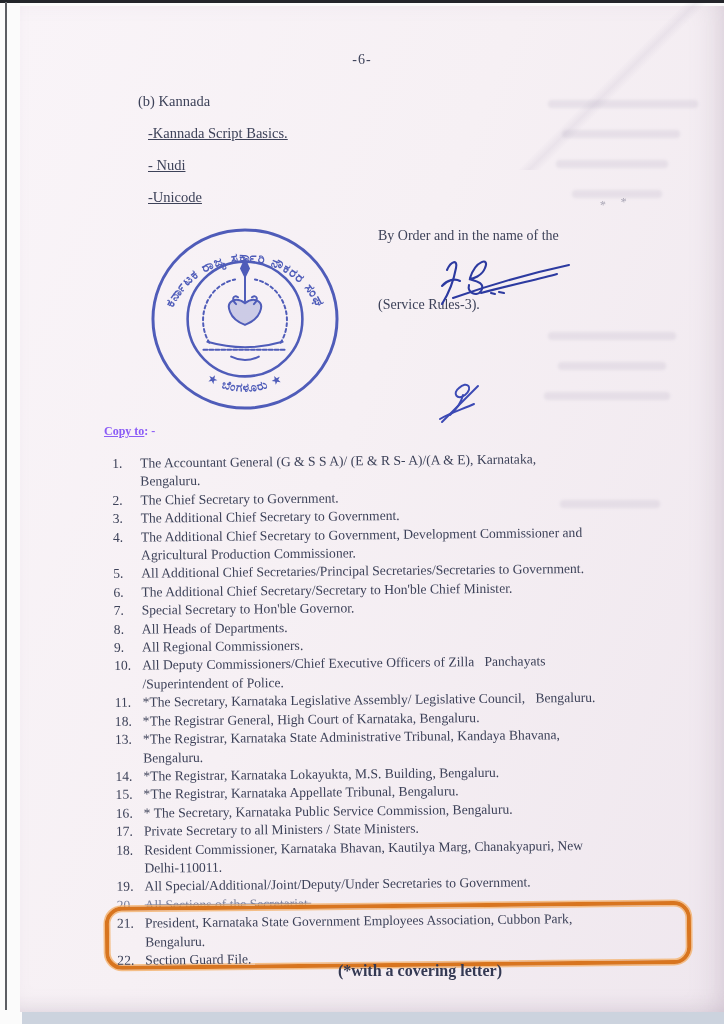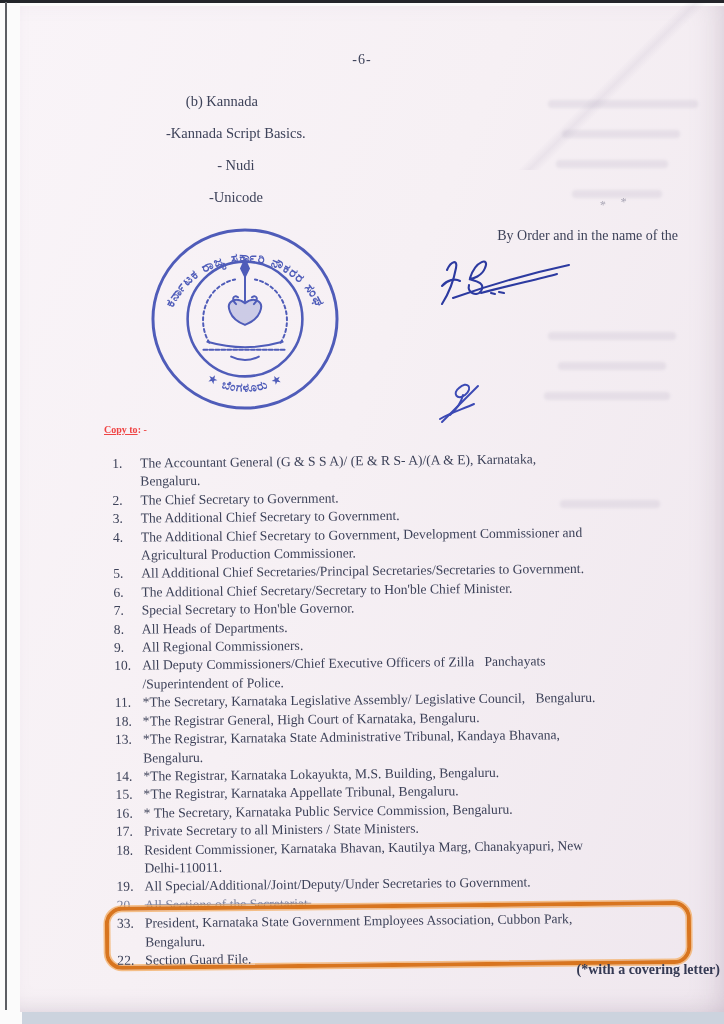--- a/index.html
+++ b/index.html
@@ -17,50 +17,50 @@
          box-shadow:inset -20px 0 30px -16px rgba(150,130,155,.28),
                     inset 0 -14px 22px -14px rgba(150,130,155,.25);}
   .crease{position:absolute;right:0;top:0;width:220px;height:170px;
           background:linear-gradient(135deg,transparent 47%,rgba(175,165,190,.16) 50%,transparent 53%);}
 
   
   .ink{color:#3d4259;}
   .page-number{position:absolute;left:0;right:0;top:52px;text-align:center;
                font-size:14px;letter-spacing:1px;}
 
-  .course-block{position:absolute;left:138px;top:92px;font-size:14.5px;line-height:19px;text-align:center;}
+  .course-block{position:absolute;left:138px;top:92px;font-size:14.5px;line-height:19px;}
   .course-block .head{margin-bottom:13px;}
-  .course-block .sub{margin-left:28px;margin-bottom:13px;}
+  .course-block .sub{margin-left:10px;margin-bottom:13px;text-decoration:underline;}
 
   
   .seal{position:absolute;left:146px;top:224px;width:198px;height:190px;opacity:.92;}
 
   
-  .order-block{position:absolute;left:378px;top:226px;width:300px;text-align:right;
+  .order-block{position:absolute;left:378px;top:226px;width:300px;text-align:left;
                font-size:14px;line-height:19px;}
   .order-block .gap{height:50px;}
   .sig-main{position:absolute;left:425px;top:252px;width:152px;height:56px;}
   .sig-initial{position:absolute;left:432px;top:378px;width:54px;height:50px;}
 
   
-  .copy-heading{position:absolute;left:104px;top:424px;font-size:10px;font-weight:bold;color:#ef4444;}
+  .copy-heading{position:absolute;left:104px;top:424px;font-size:12px;font-weight:bold;color:#8b5cf6;}
   .copy-heading .u{text-decoration:underline;}
   .copy-list{position:absolute;left:102px;top:455px;width:592px;
              transform:rotate(-0.6deg);transform-origin:0 0;
              font-size:13.6px;line-height:18.4px;}
   .row{display:grid;grid-template-columns:32px 1fr;position:relative;}
   .row .num{text-align:left;padding-left:10px;}
   .row .txt{white-space:pre-wrap;padding-left:6px;}
   .row.struck{color:#7b819c;}
   .row.struck .txt{text-decoration:line-through;}
   .row.highlighted::before{content:'';position:absolute;left:-2px;top:-8px;width:578px;height:55px;
      border:4px solid #d8751f;border-radius:17px;pointer-events:none;
      box-shadow:0 0 0 1.5px rgba(244,178,107,.8),inset 0 0 0 1.5px rgba(244,178,107,.8);}
-  .footnote{position:absolute;left:120px;top:962px;width:600px;text-align:right;
-            font-weight:bold;font-size:14px;color:#343953;}
+  .footnote{position:absolute;left:120px;top:962px;width:600px;text-align:center;
+            font-weight:bold;font-size:16px;color:#343953;}
 
   
   .ghost{position:absolute;height:8px;border-radius:4px;background:rgba(110,100,140,.10);
          filter:blur(1.6px);}
   .pencil-mark{position:absolute;left:600px;top:196px;font-size:12px;color:rgba(95,95,120,.55);
                transform:rotate(-8deg);letter-spacing:6px;}
 
   svg text{font-family:"DejaVu Sans",sans-serif;}
 </style>
 </head>
@@ -118,20 +118,21 @@
       <path d="M109,81 c5,-5 3,-10 -2,-7"></path>
       <path d="M62,119 q38,11 76,0"></path>
       <path d="M58,127 h84" stroke-dasharray="4,2"></path>
       <path d="M86,134 q14,7 28,0"></path>
     </g>
   </svg>
 
   <div class="order-block ink">
     <div>By Order and in the name of the</div>
     <div class="gap"></div>
+    <div>(Service Rules-3).</div>
   </div>
 
   <svg class="sig-main" viewBox="0 0 152 56">
     <g stroke="#2c3aa0" fill="none" stroke-width="2.1" stroke-linecap="round">
       <path d="M28,46 C62,34 102,22 144,13"></path>
       <path d="M56,41 C86,33 114,27 132,22"></path>
       <path d="M22,18 C26,9 33,7 31,16 C29,27 24,41 17,52"></path>
       <path d="M17,34 C22,28 30,26 35,29"></path>
       <path d="M45,26 C51,8 65,5 60,16 C57,24 48,27 44,27 C51,29 61,31 56,39 C52,45 42,41 44,33"></path>
       <path d="M66,41 l4,1 M74,40 l5,1"></path>
@@ -248,21 +249,21 @@
     <span class="num">19.</span>
     <span class="txt">All Special/Additional/Joint/Deputy/Under Secretaries to Government.</span>
   </div>
 
   <div class="row struck">
     <span class="num">20.</span>
     <span class="txt">All Sections of the Secretariat.</span>
   </div>
 
   <div class="row highlighted">
-    <span class="num">33.</span>
+    <span class="num">21.</span>
     <span class="txt">President, Karnataka State Government Employees Association, Cubbon Park,
 Bengaluru.</span>
   </div>
 
   <div class="row">
     <span class="num">22.</span>
     <span class="txt">Section Guard File.</span>
   </div>
 </div>
 

